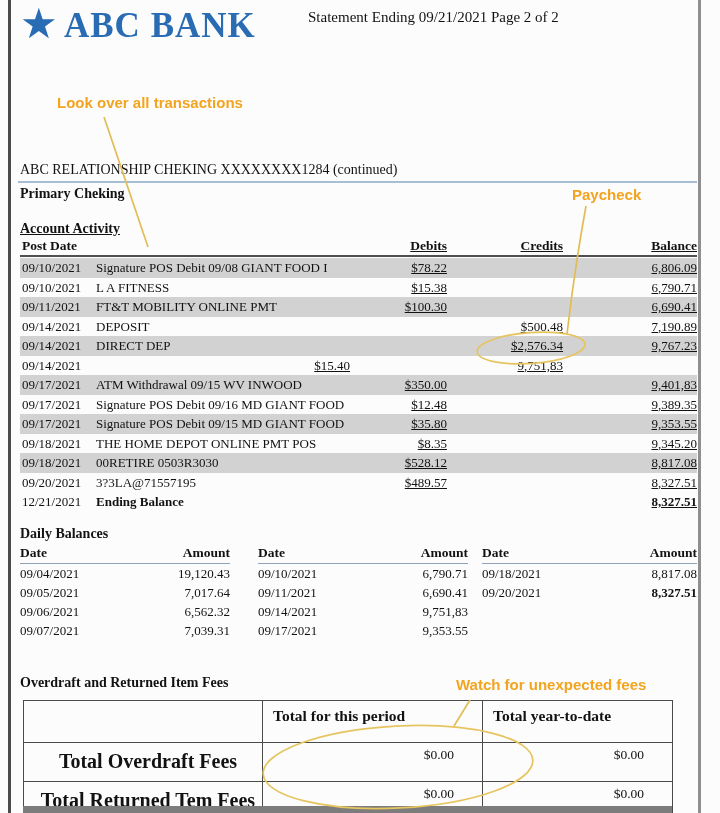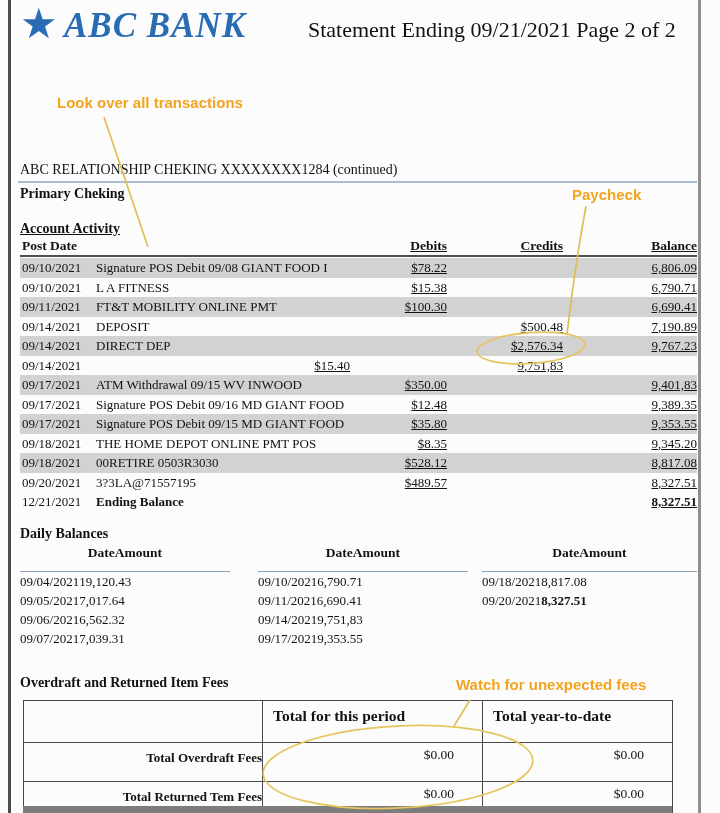--- a/index.html
+++ b/index.html
@@ -5,22 +5,22 @@
   html,body{margin:0;padding:0;background:#ffffff;}
   .page{position:relative;width:720px;height:813px;background:#fcfcfc;overflow:hidden;
         font-family:"Liberation Serif", serif;color:#121212;}
   .edge{position:absolute;top:0;bottom:0;}
   .edge-left{left:8px;width:3px;background:#4b4b4b;}
   .edge-right{left:698px;width:3px;background:#8f8f8f;}
 
   
   .star{position:absolute;left:20px;top:2px;font-size:42px;line-height:44px;color:#2a6cb4;}
   .bankname{position:absolute;left:64px;top:6px;font-size:35px;line-height:40px;font-weight:bold;
-            letter-spacing:1px;color:#2a6cb4;margin:0;font-style:italic;}
-  .stmtline{position:absolute;left:308px;top:17px;font-size:22px;}
+            letter-spacing:1px;color:#2a6cb4;margin:0;}
+  .stmtline{position:absolute;left:308px;top:9px;font-size:15px;}
 
   
   .ann{position:absolute;font-family:"Liberation Sans", sans-serif;font-weight:bold;color:#f3a41f;}
   .ann-look{left:57px;top:94px;font-size:15px;}
   .ann-paycheck{left:572px;top:186px;font-size:15px;}
   .ann-watch{left:456px;top:676px;font-size:15px;}
 
   
   .acctline{position:absolute;left:20px;top:162px;font-size:14px;}
   .bluerule{position:absolute;left:18px;top:181px;width:679px;height:2px;background:#a7bdd3;}
@@ -38,32 +38,32 @@
   .c-debit,.c-credit,.c-bal{text-align:right;text-decoration:underline;}
   .h-post{grid-column:1 / span 2;padding-left:2px;}
   .b{font-weight:bold;}
 
   
   .daily-title{position:absolute;left:20px;top:526px;font-size:14px;font-weight:bold;}
   .daily-groups{position:absolute;left:20px;top:545px;width:677px;display:flex;}
   .dgroup{width:210px;}
   .dgroup:nth-child(2){margin-left:28px;}
   .dgroup:nth-child(3){margin-left:14px;width:215px;}
-  .dhead{display:flex;justify-content:center;font-size:13.5px;font-weight:bold;
-         border-bottom:1.5px solid #8fa3b8;padding-bottom:10px;}
-  .drow{display:flex;height:19px;line-height:19px;font-size:13px;}
+  .dhead{display:flex;justify-content:space-between;font-size:13.5px;font-weight:bold;
+         border-bottom:1.5px solid #8fa3b8;padding-bottom:2px;}
+  .drow{display:flex;justify-content:space-between;height:19px;line-height:19px;font-size:13px;}
 
   
   .fees-title{position:absolute;left:20px;top:675px;font-size:14px;font-weight:bold;}
   .fees-table{position:absolute;left:23px;top:700px;width:649px;border-collapse:collapse;
               table-layout:fixed;}
   .fees-table col.f1{width:239px;} .fees-table col.f2{width:220px;} .fees-table col.f3{width:190px;}
   .fees-table th,.fees-table td{border:1.5px solid #4a4a4a;vertical-align:top;}
   .fees-table thead th{height:35px;font-size:15.5px;text-align:left;padding:6px 0 0 10px;}
-  .fees-table tbody th{height:31px;font-size:13px;text-align:right;padding:7px 0 0 10px;}
+  .fees-table tbody th{height:31px;font-size:20px;text-align:center;padding:7px 0 0 10px;}
   .fees-table td.val{font-size:13.5px;text-align:right;padding:4px 28px 8px 0;}
   .bottombar{position:absolute;left:23px;top:806px;width:649px;height:7px;background:#7c7c7c;}
 
   .overlay{position:absolute;left:0;top:0;pointer-events:none;}
 </style>
 </head>
 <body>
 
 <div class="page">
 

